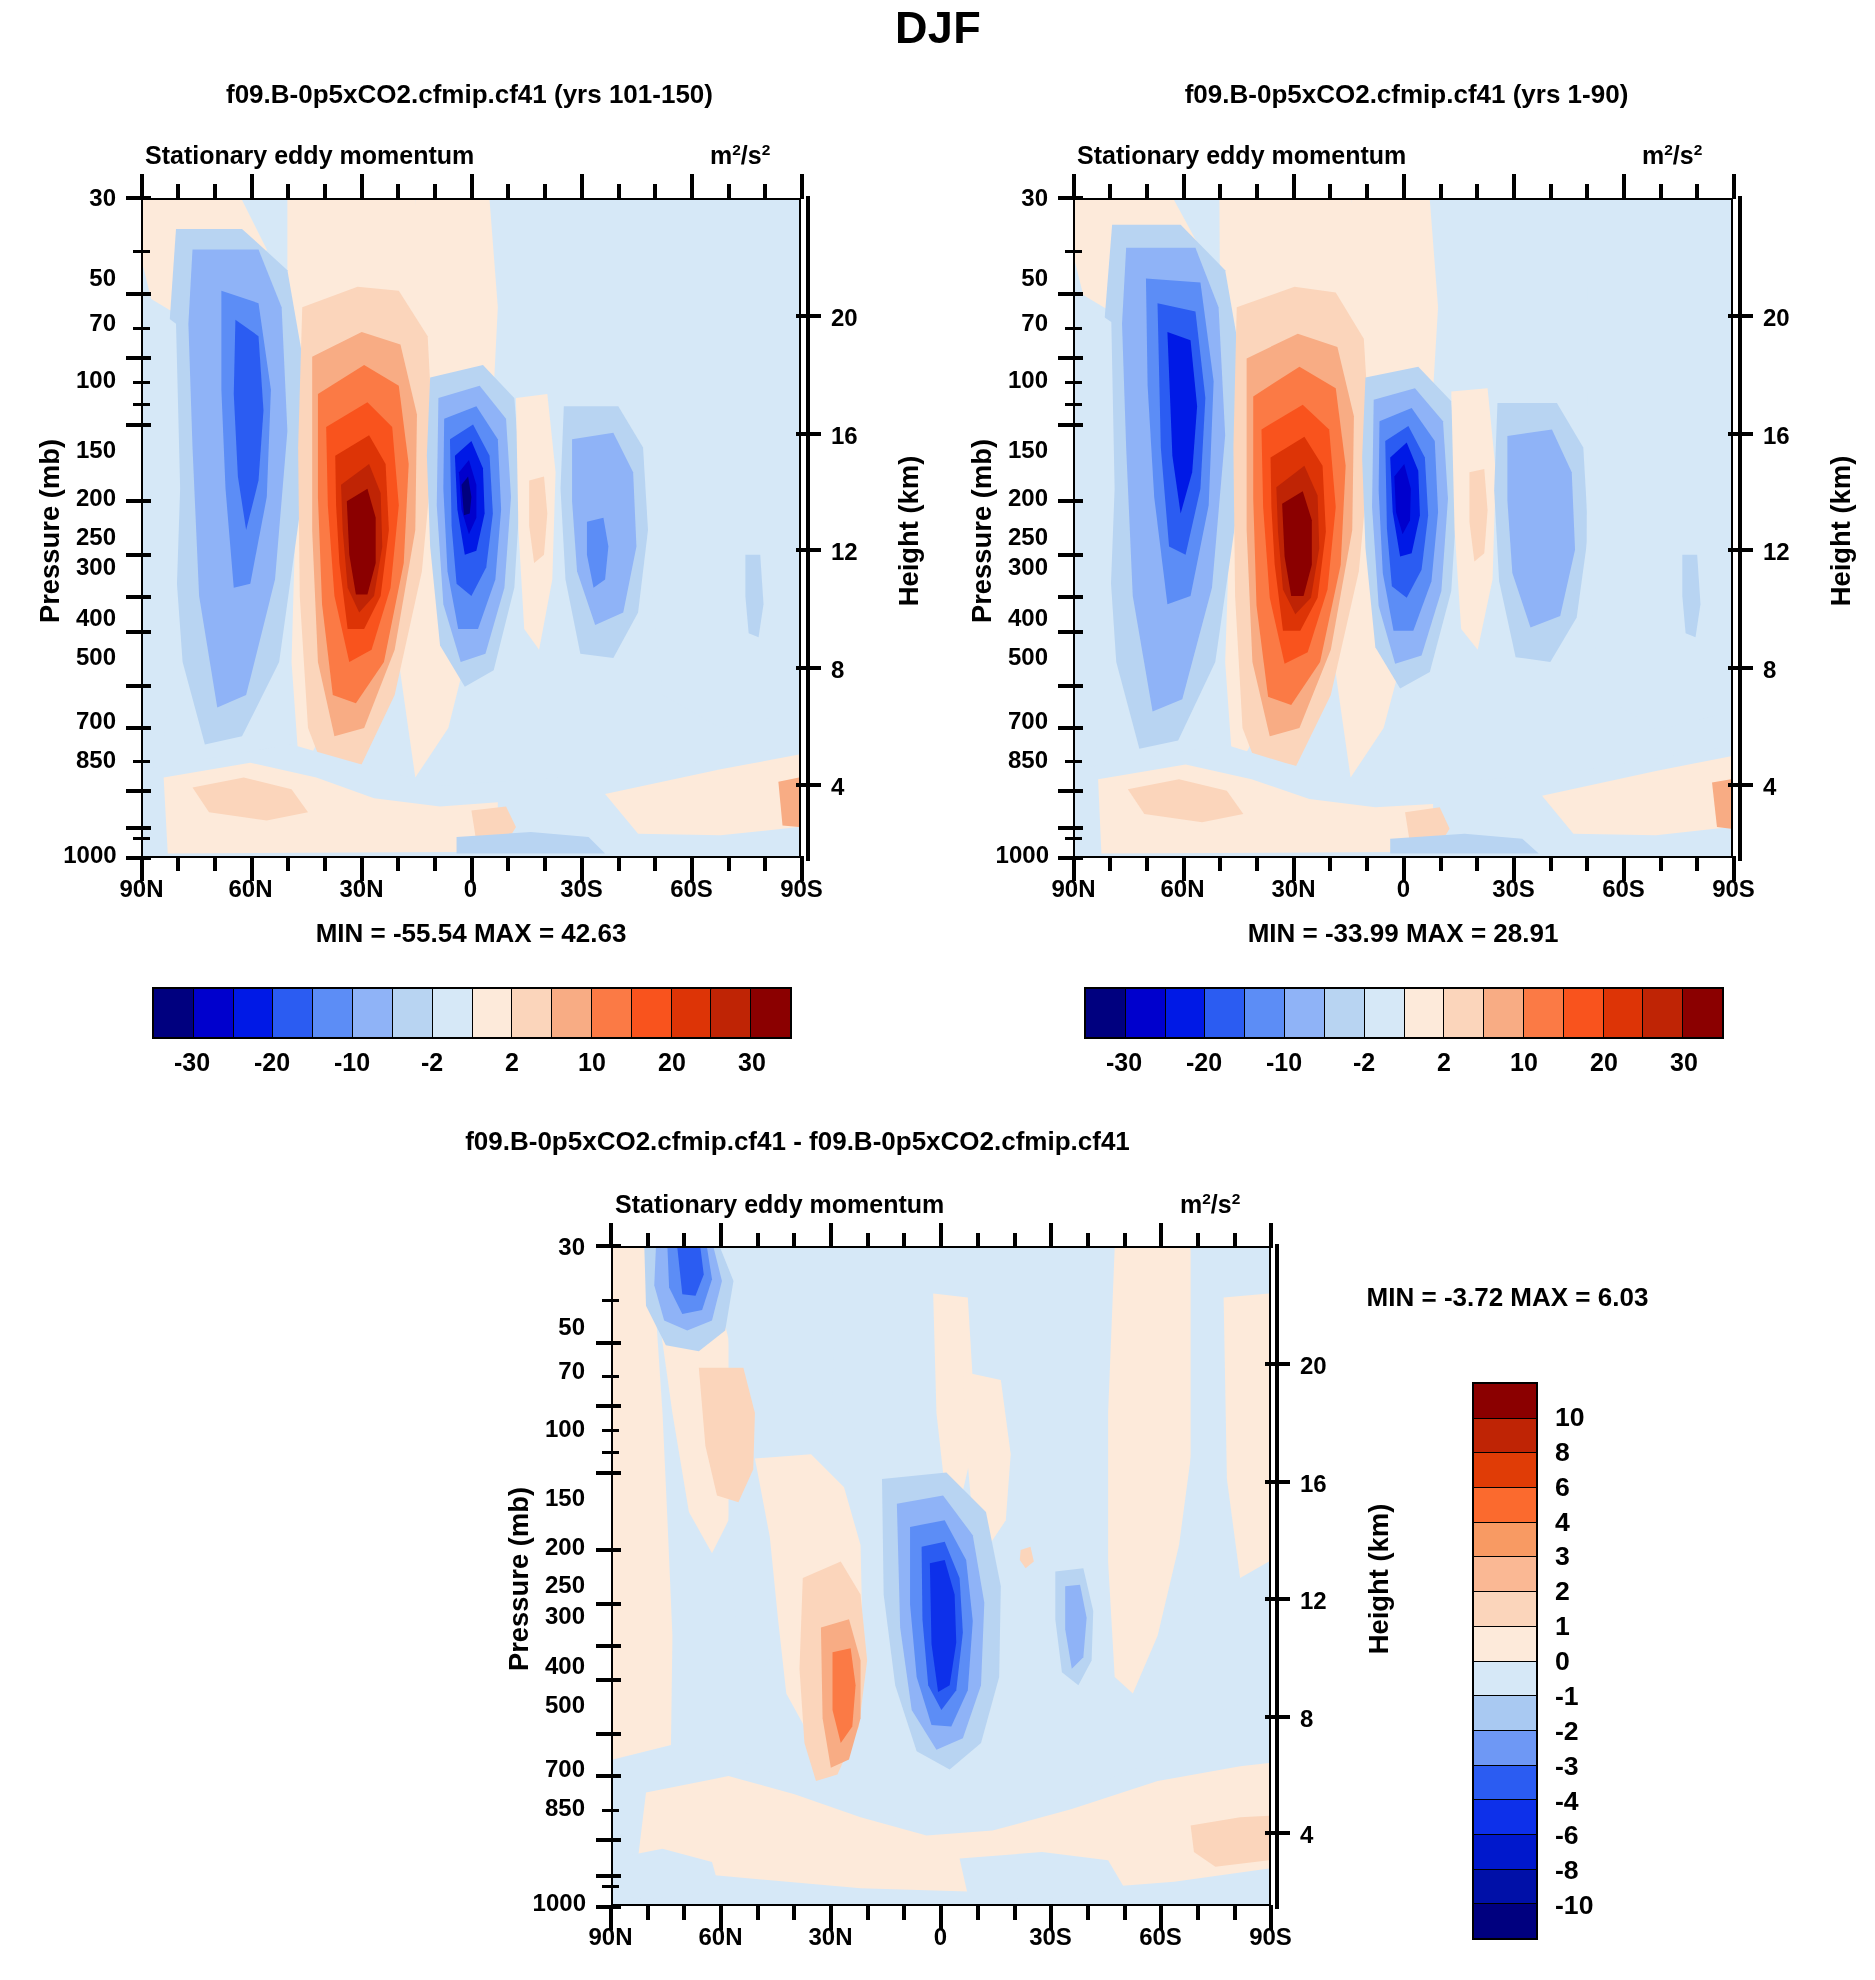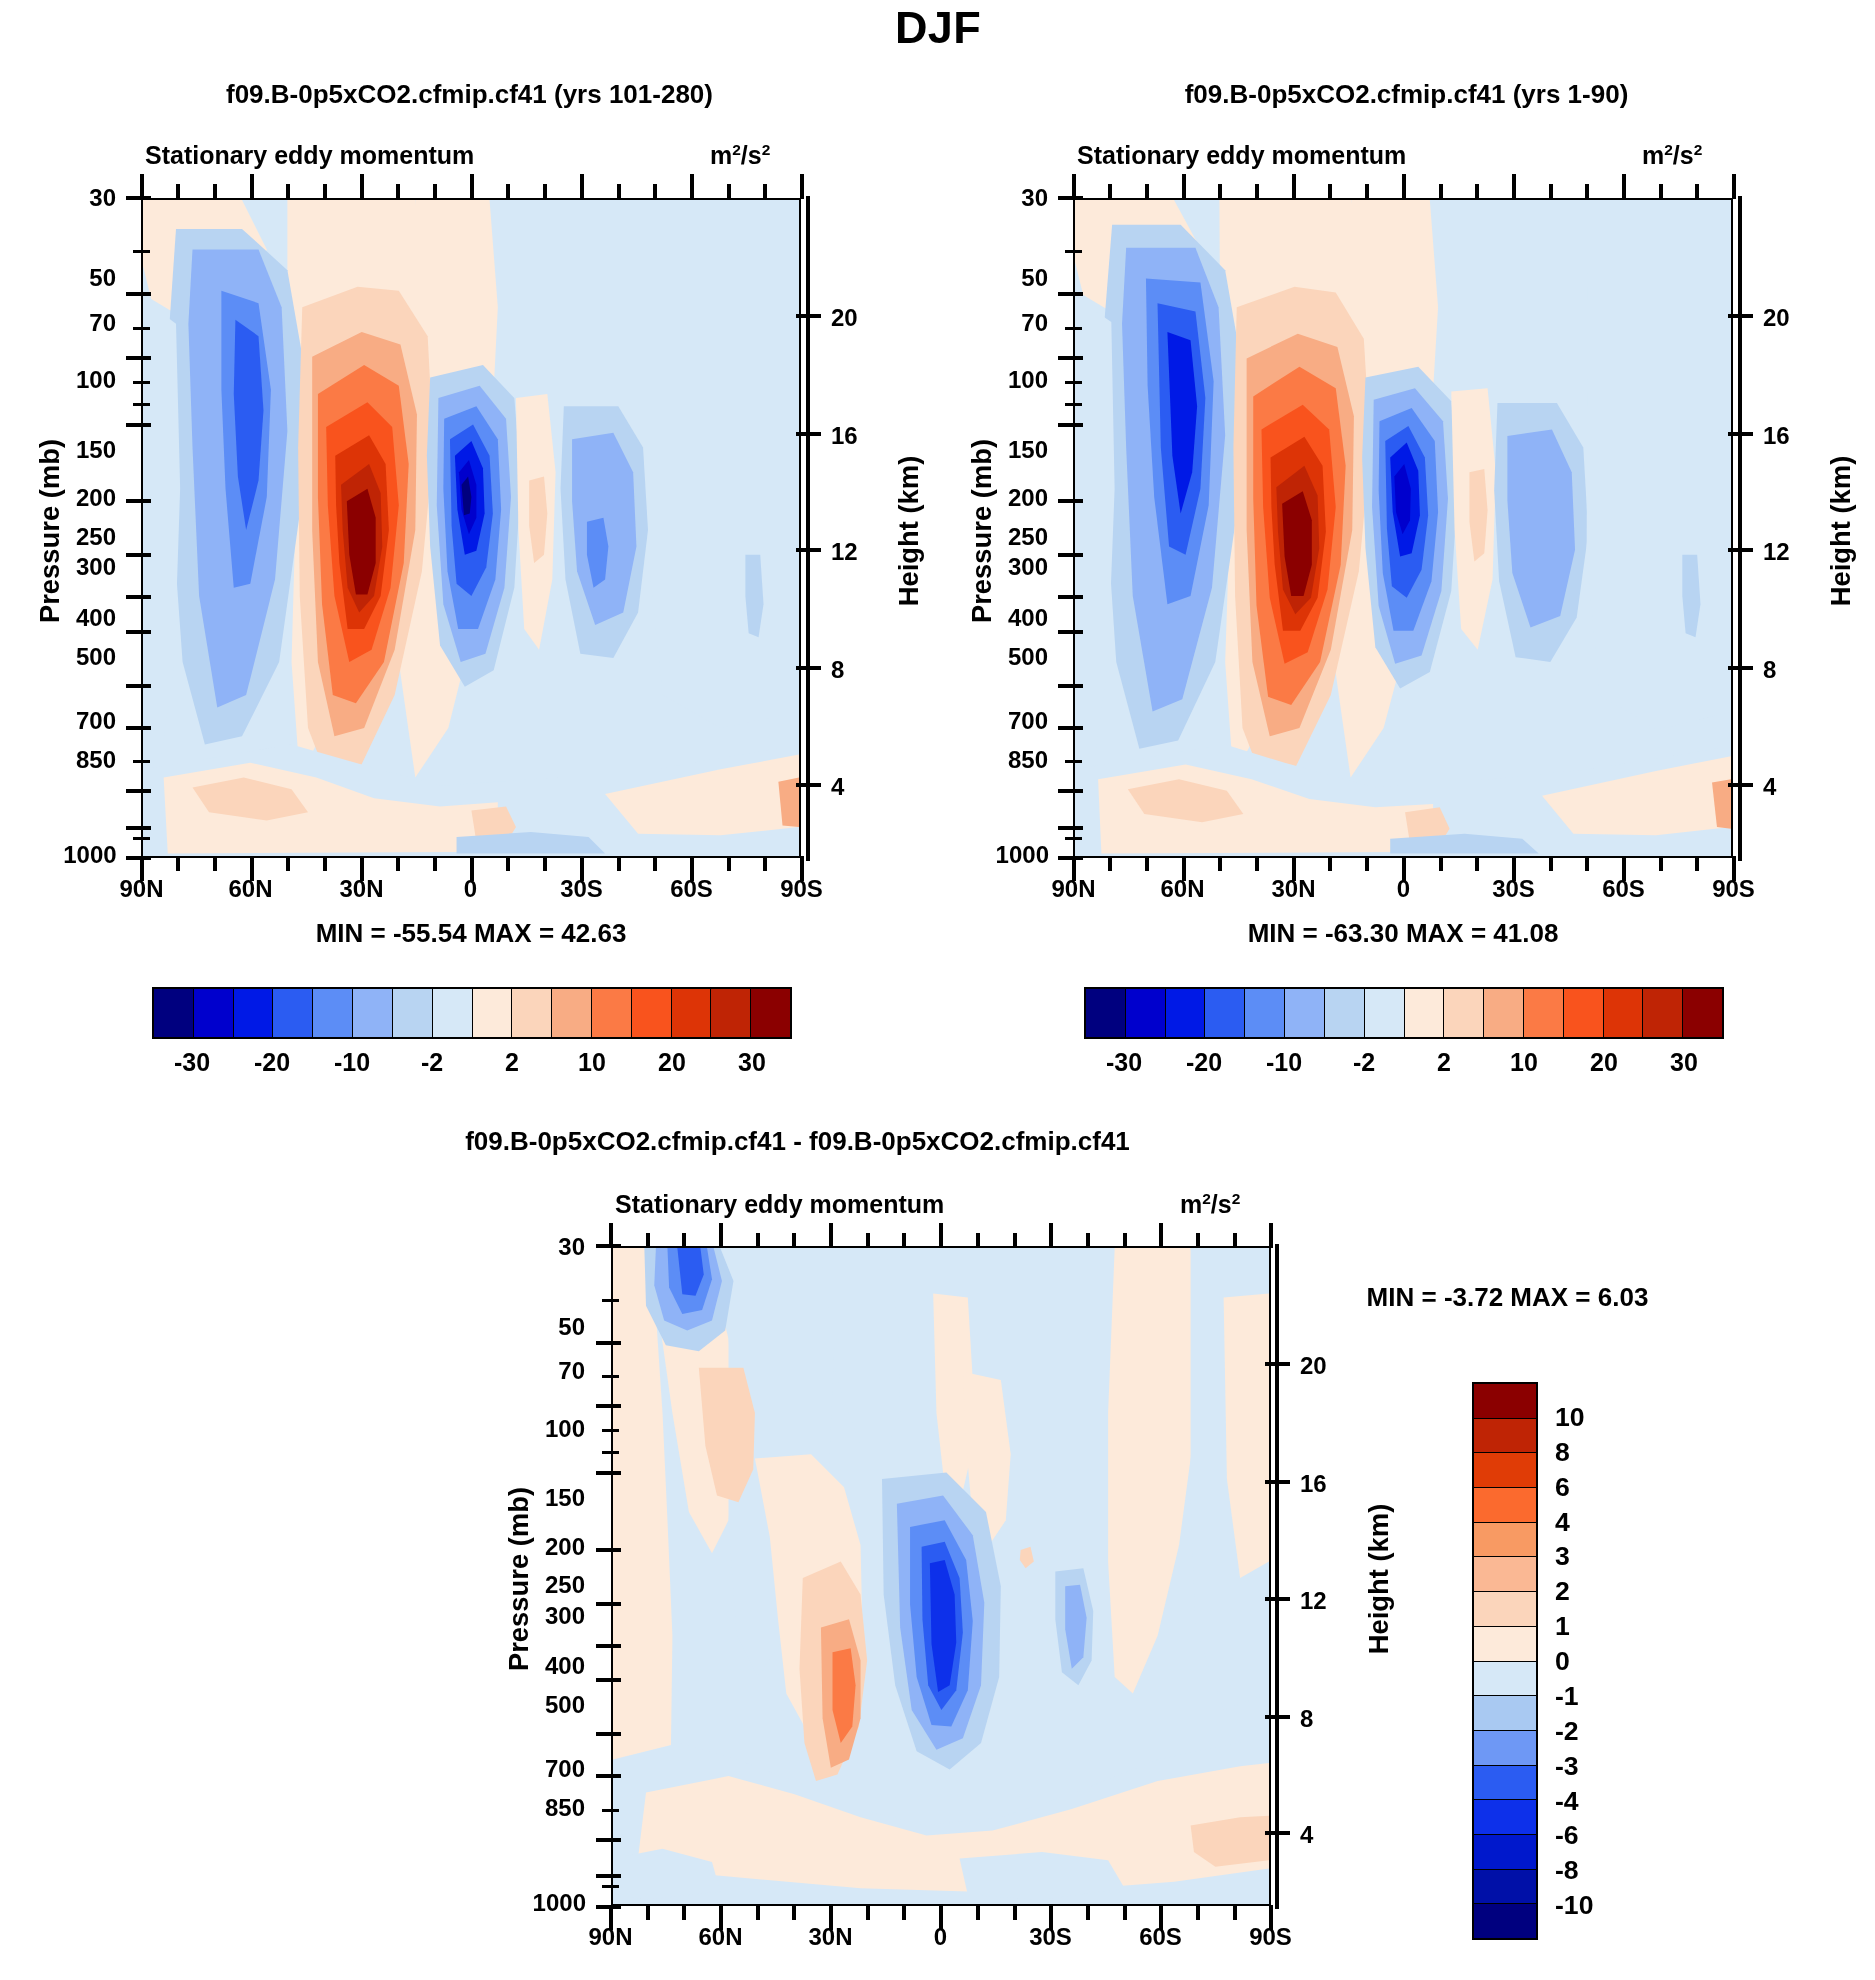--- a/index.html
+++ b/index.html
@@ -44,21 +44,21 @@
   .cbar-v-labels span{position:absolute;font-size:26.6px;font-weight:bold;white-space:nowrap;transform:translateY(-50%);}
 </style>
 </head>
 <body>
 
 <div class="fig">
 
   <div class="main-title">DJF</div>
 
   <div class="panel">
-    <div class="panel-title" style="left:0px;top:79px;width:939px;">f09.B-0p5xCO2.cfmip.cf41 (yrs 101-280)</div>
+    <div class="panel-title" style="left:0px;top:79px;width:939px;">f09.B-0p5xCO2.cfmip.cf41 (yrs 101-150)</div>
     <div class="sub-title" style="left:145px;top:141px;">Stationary eddy momentum</div>
     <div class="units" style="left:710px;top:141px;">
       m<sup>2</sup>/s<sup>2</sup></div>
 
     <div class="plotbox" style="left:141px;top:198px;width:660px;height:660px;">
       <svg viewBox="0 0 795 795" preserveAspectRatio="none">
         <defs>
           <clipPath id="clipTL">
               <rect x="0" y="0" width="795" height="795"></rect>
             </clipPath>
@@ -327,21 +327,21 @@
     <div class="tick" style="left:1728px;top:783px;width:25px;height:4.2px;"></div>
 
     <div class="xtick-label" style="left:1032px;top:875px;width:83px;">90N</div>
     <div class="xtick-label" style="left:1141px;top:875px;width:83px;">60N</div>
     <div class="xtick-label" style="left:1252px;top:875px;width:83px;">30N</div>
     <div class="xtick-label" style="left:1362px;top:875px;width:83px;">0</div>
     <div class="xtick-label" style="left:1472px;top:875px;width:83px;">30S</div>
     <div class="xtick-label" style="left:1582px;top:875px;width:83px;">60S</div>
     <div class="xtick-label" style="left:1692px;top:875px;width:83px;">90S</div>
 
-    <div class="minmax" style="left:1073px;top:918px;width:660px;">MIN = -63.30  MAX =  41.08</div>
+    <div class="minmax" style="left:1073px;top:918px;width:660px;">MIN = -33.99  MAX =  28.91</div>
 
     <div class="cbar-h" style="left:1084px;top:987px;width:640px;height:52px;" id="cbarTR">
         <div class="cell" style="background: rgb(0, 0, 127);"></div>
         <div class="cell" style="background: rgb(0, 0, 205);"></div>
         <div class="cell" style="background: rgb(0, 25, 230);"></div>
         <div class="cell" style="background: rgb(43, 92, 242);"></div>
         <div class="cell" style="background: rgb(92, 141, 246);"></div>
         <div class="cell" style="background: rgb(143, 179, 247);"></div>
         <div class="cell" style="background: rgb(184, 212, 242);"></div>
         <div class="cell" style="background: rgb(214, 232, 247);"></div>

